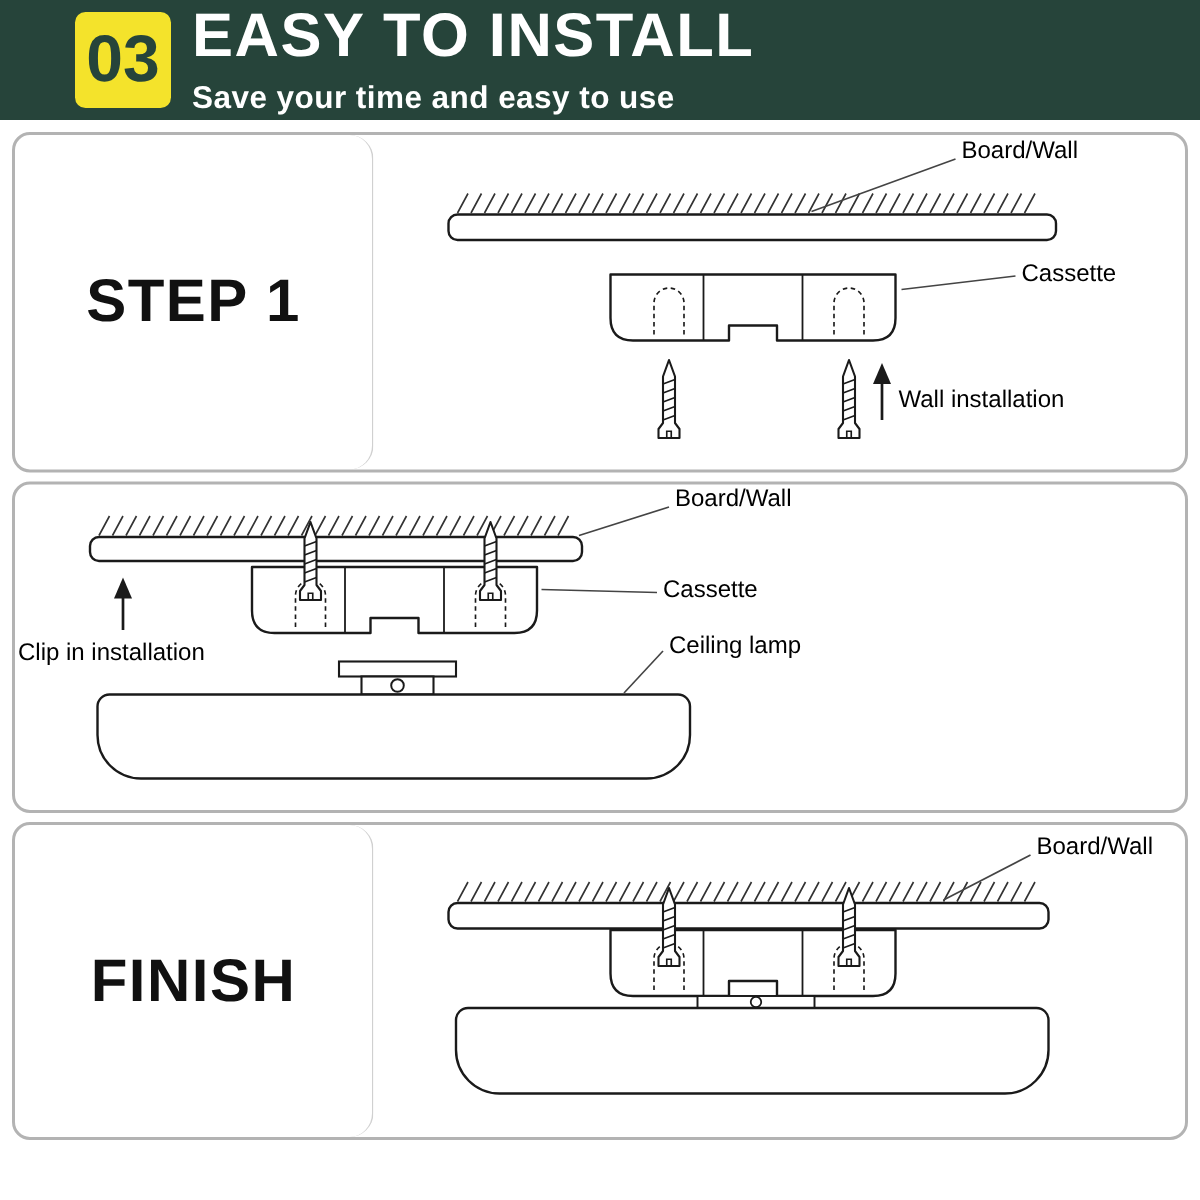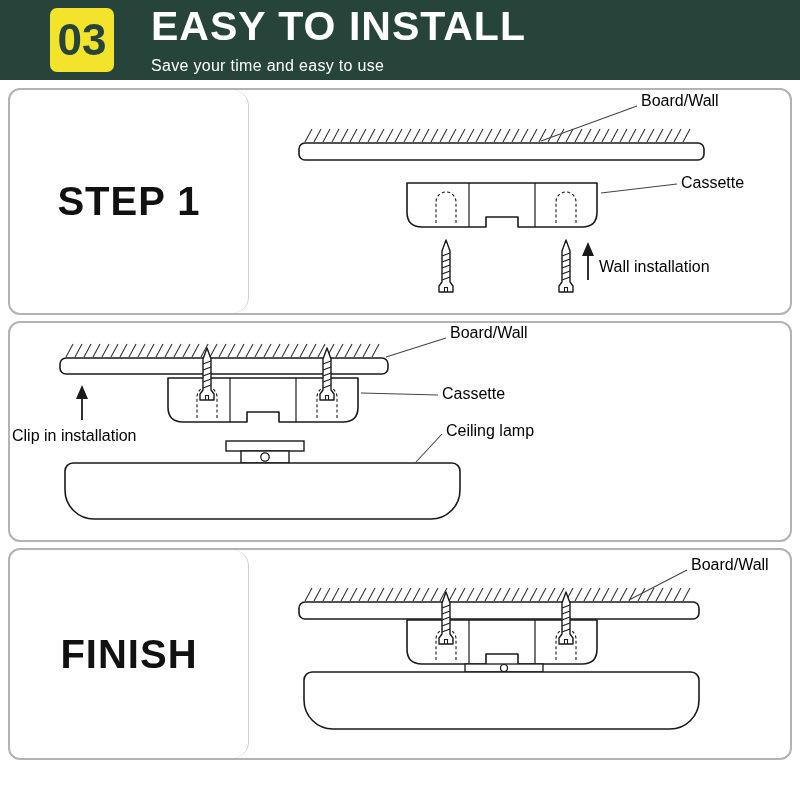--- a/index.html
+++ b/index.html
@@ -5,24 +5,24 @@
   * { box-sizing: border-box; margin: 0; padding: 0; }
   html,body { width: 800px; height: 800px; background: #ffffff;
     font-family: "Liberation Sans", sans-serif; }
 
   
   .header { height: 80px; background: #26443a; display: flex; align-items: center;
     padding-left: 50px; }
   .badge { width: 64px; height: 64px; background: #f4e32b; border-radius: 7px;
     display: flex; align-items: center; justify-content: center;
     font-size: 44px; font-weight: 700; color: #26443a; }
-  .header-text { margin-left: 37px; display: flex; flex-direction: column; }
+  .header-text { margin-left: 14px; display: flex; flex-direction: column; }
   .title { color: #ffffff; font-size: 41px; font-weight: 700; letter-spacing: 1px;
     line-height: 1.05; }
-  .subtitle { color: #ffffff; font-size: 16px; font-weight: 400; margin-top: 8px;
+  .subtitle { color: #ffffff; font-size: 21px; font-weight: 700; margin-top: 8px;
     letter-spacing: 0.3px; }
 
   
   .panel { margin: 0 8px; border: 2px solid #b3b3b3; border-radius: 12px;
     background: #fff; display: flex; overflow: hidden; }
   .panel-1 { margin-top: 8px; height: 227px; }
   .panel-2 { margin-top: 6px; height: 221px; }
   .panel-3 { margin-top: 6px; height: 212px; }
   .panel-left { width: 239px; border-right: 1px solid #d0d0d0;
     display: flex; align-items: center; justify-content: center; border-radius: 16px; }

